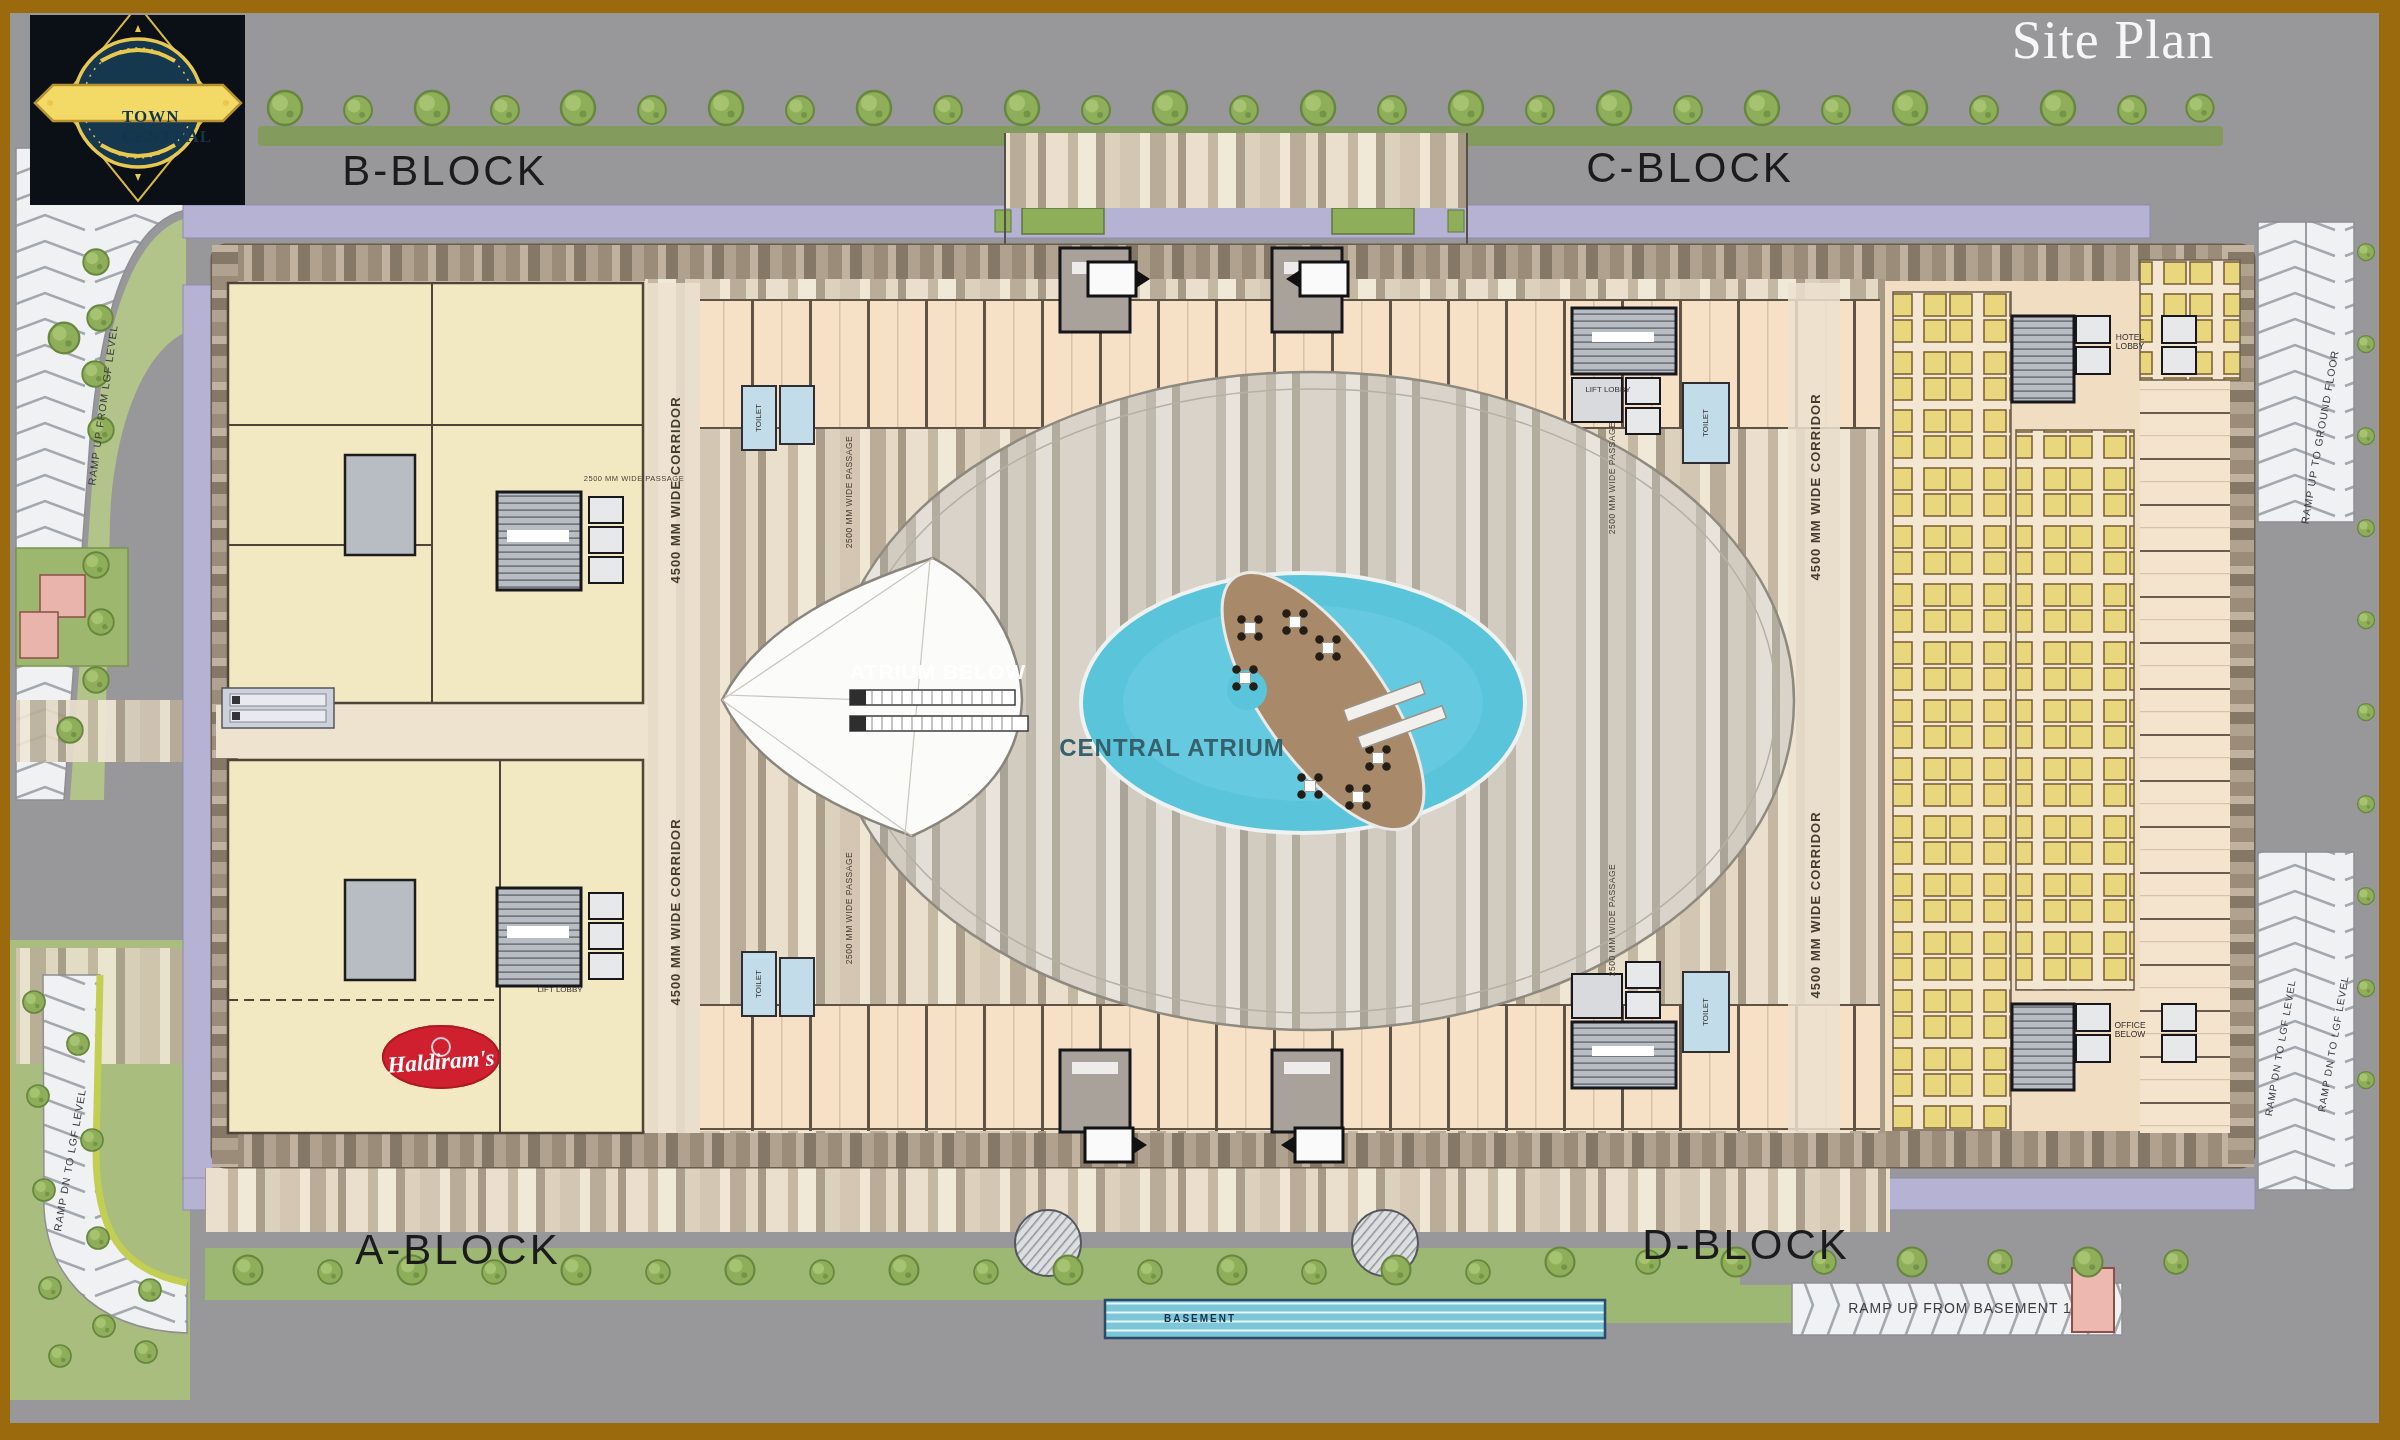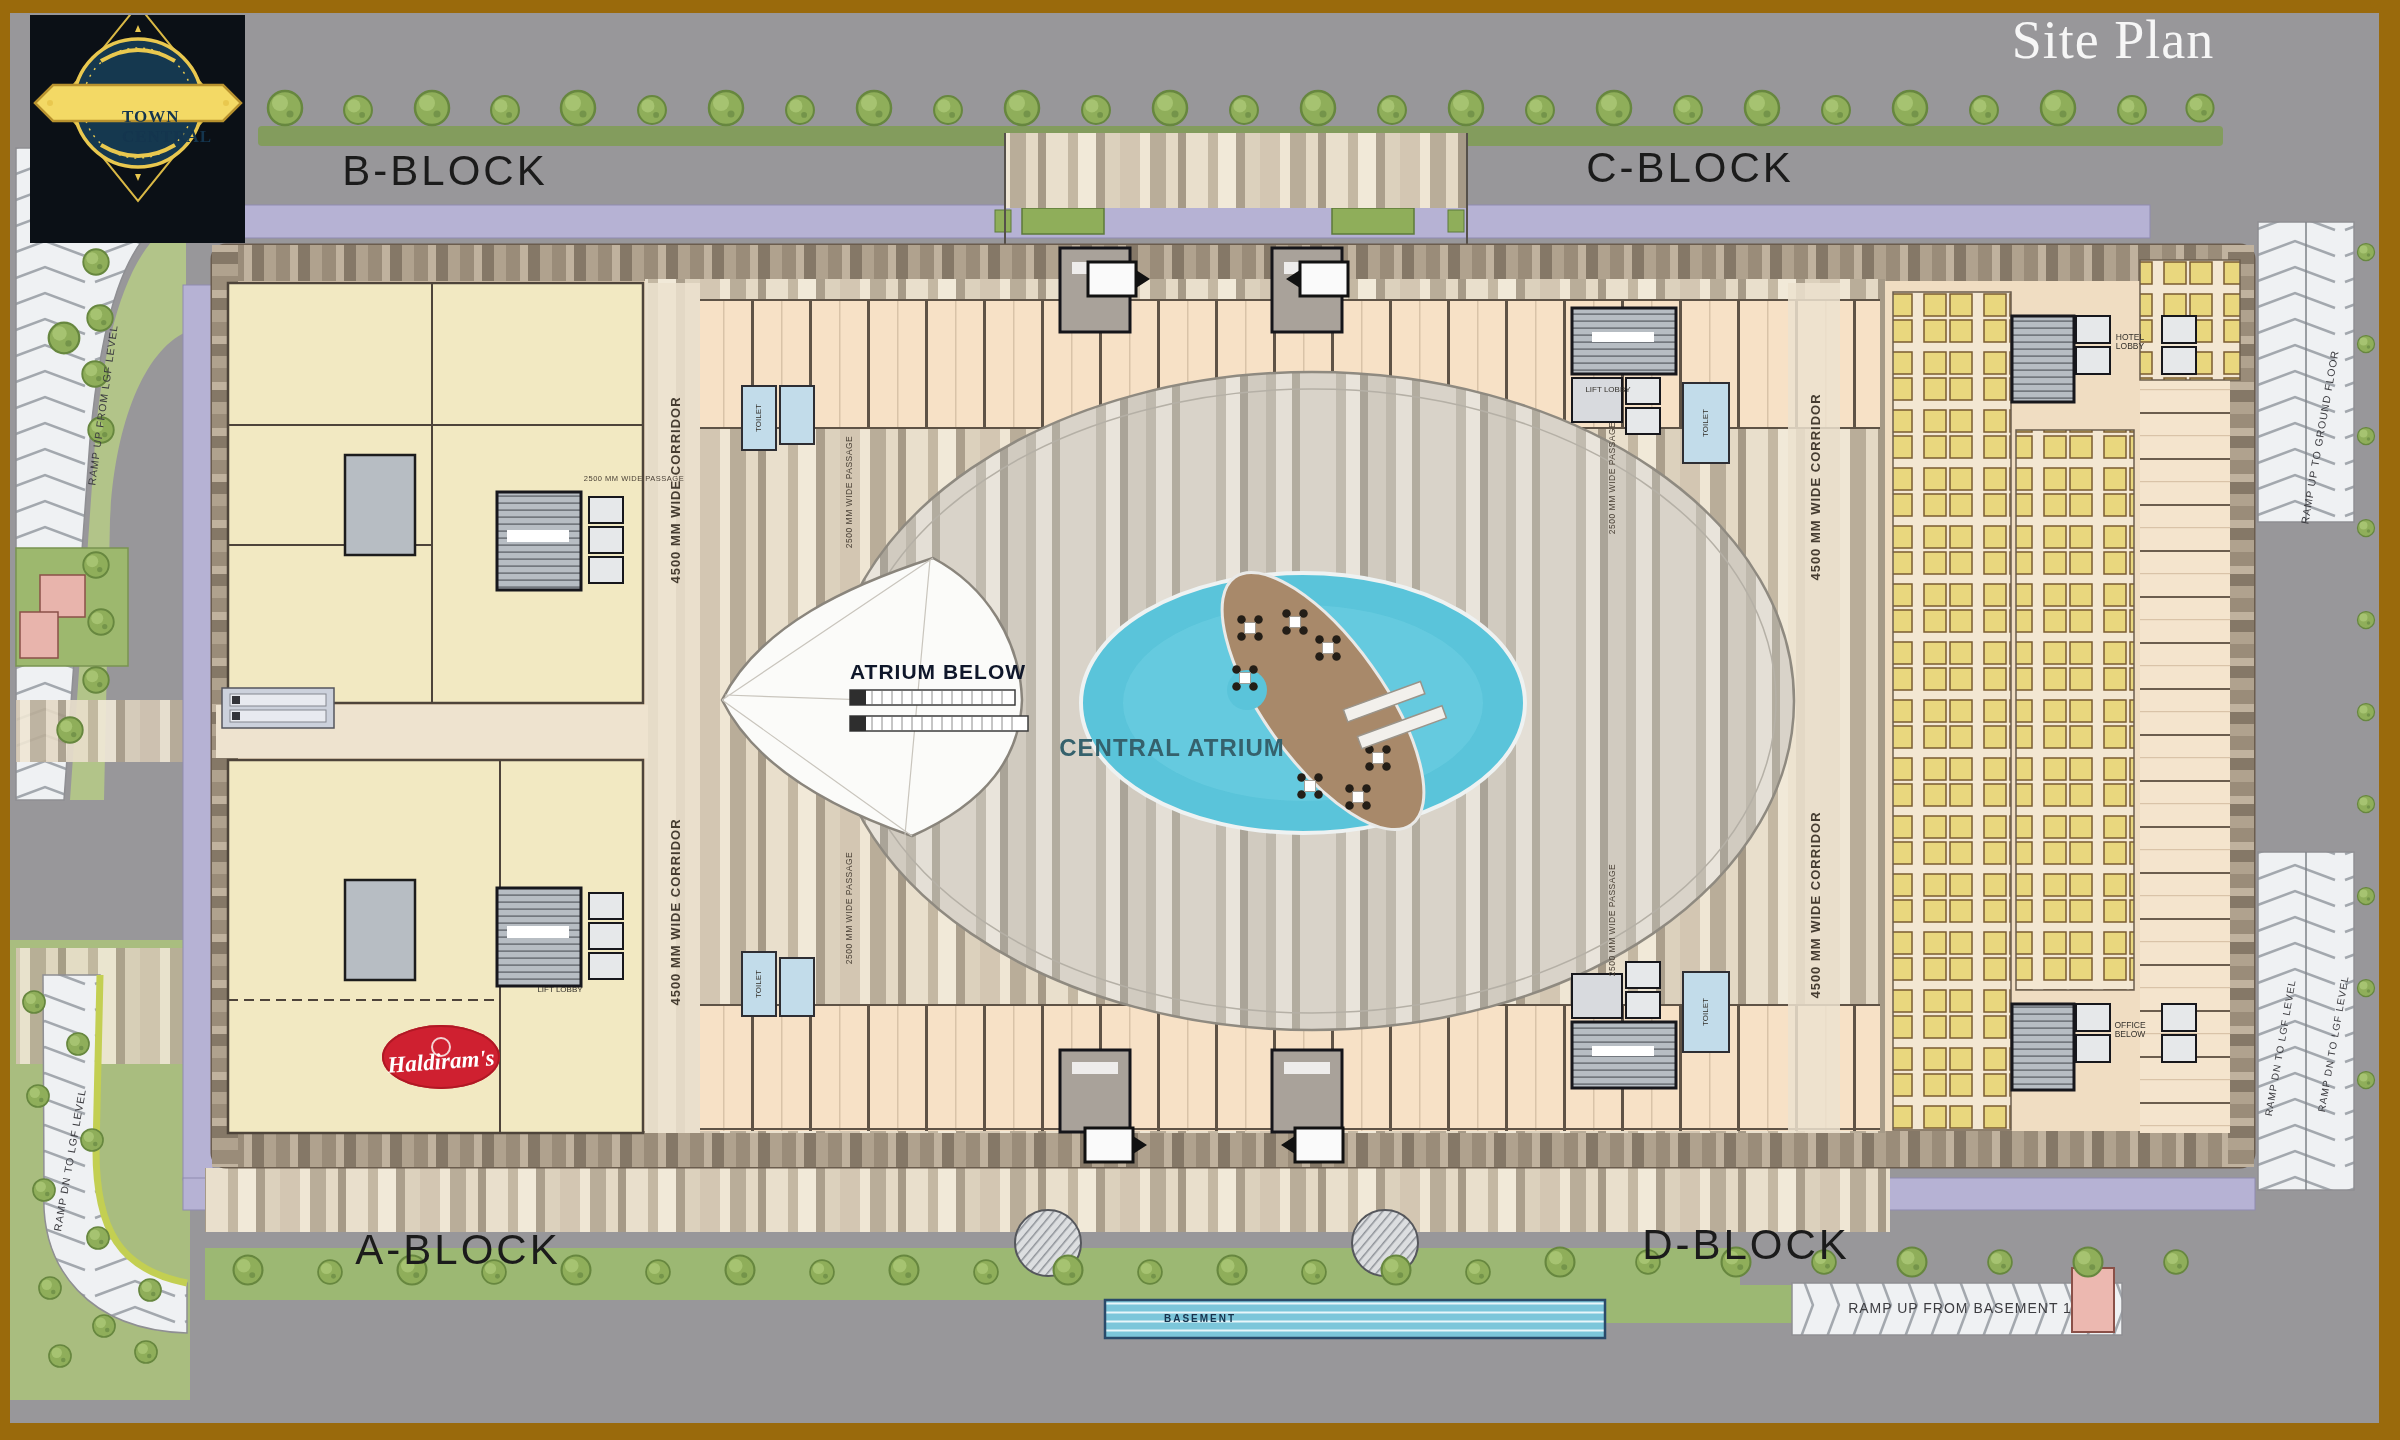--- a/index.html
+++ b/index.html
@@ -8,25 +8,25 @@
   svg.plan{position:absolute;left:0;top:0;}
   .pl{position:absolute;transform:translate(-50%,-50%);white-space:nowrap;
       color:#1f1f1f;font-family:"Liberation Sans",sans-serif;line-height:1.05;}
   .rot{transform:translate(-50%,-50%) rotate(-90deg);}
   .blockLabel{font-size:42px;letter-spacing:3px;color:#1b1b1b;}
   .title{font-family:"Liberation Serif",serif;font-size:54px;color:#f6f6f6;letter-spacing:1px;}
   .corridor{font-size:13px;font-weight:bold;color:#453c30;letter-spacing:1px;}
   .passage{font-size:8.5px;color:#4a4136;letter-spacing:.5px;}
   .tiny{font-size:8px;color:#33302b;}
   .ramp{font-size:11px;color:#3c3c40;letter-spacing:1px;}
-  .atrium{font-size:21px;font-weight:bold;color:#0f172a;letter-spacing:1px;}
+  .atrium{font-size:21px;font-weight:bold;color:#ffffff;letter-spacing:1px;}
   .catrium{font-size:24px;font-weight:bold;color:#35616c;letter-spacing:1px;}
   .water{font-size:10px;font-weight:bold;color:#16324d;letter-spacing:2px;}
   .lobby{font-size:8.5px;color:#33302b;text-align:center;white-space:normal;width:52px;}
-  .logoBox{position:absolute;left:30px;top:15px;width:215px;height:228px;background:#0b1016;}
+  .logoBox{position:absolute;left:30px;top:15px;width:215px;height:190px;background:#0b1016;}
   .brandTxt{position:absolute;left:137px;top:112px;transform:translate(-50%,-50%);
             font-family:"Liberation Serif",serif;font-weight:bold;font-size:17px;
             letter-spacing:1px;color:#14354e;}
   .haldi{position:absolute;left:441px;top:1057px;width:118px;height:64px;
          transform:translate(-50%,-50%);background:#cf2030;border-radius:50%;
          box-shadow:0 0 0 2px #b01824 inset;}
   .haldiTxt{position:absolute;left:50%;top:58%;transform:translate(-50%,-50%) rotate(-4deg);
             color:#fff;font-family:"Liberation Serif",serif;font-style:italic;
             font-weight:bold;font-size:23px;}
   .haldiRing{position:absolute;left:50%;top:12px;transform:translateX(-50%);

